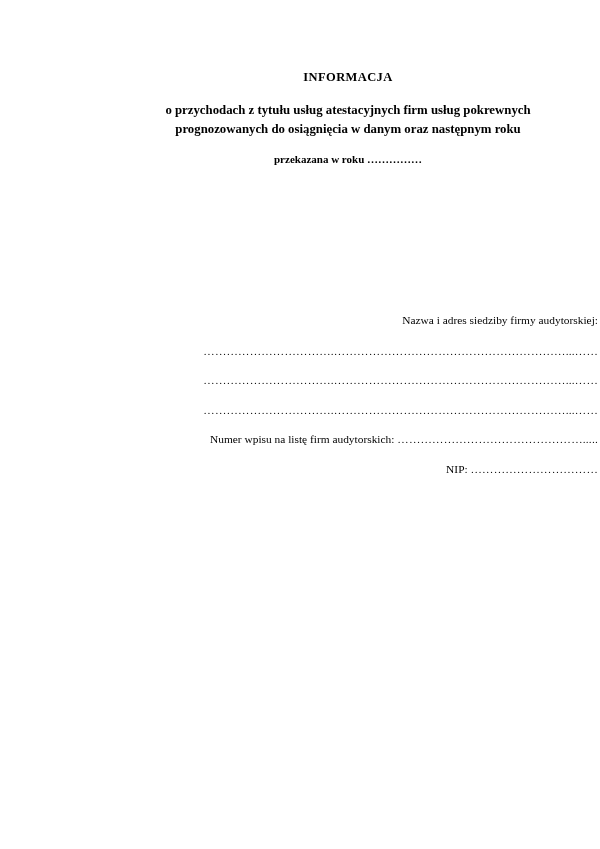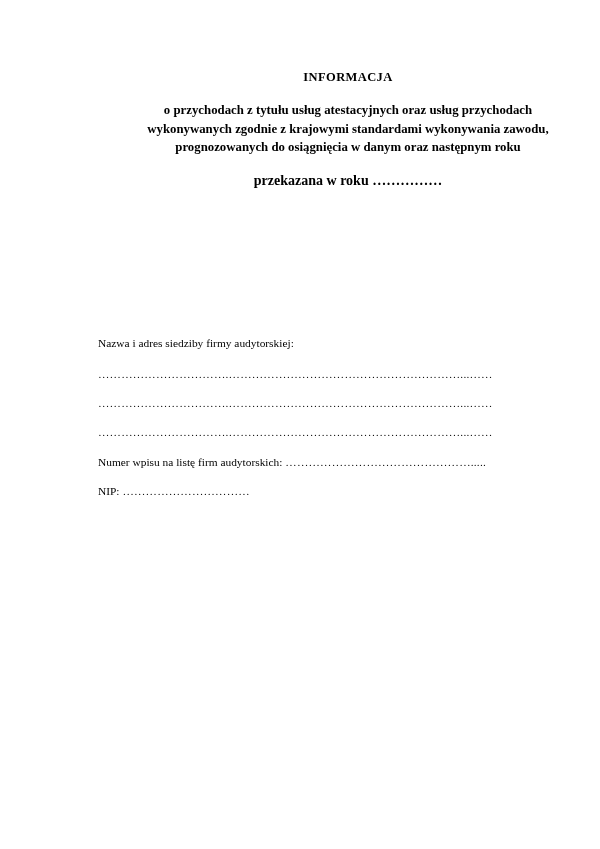--- a/index.html
+++ b/index.html
@@ -44,34 +44,35 @@
   }
   .doc-subtitle {
     margin-top: 16px;
     font-size: 12.8px;
     font-weight: bold;
     line-height: 1.45;
     padding: 0 8px;
   }
   .doc-handover {
     margin-top: 14px;
-    font-size: 14px;
+    font-size: 11px;
     font-weight: bold;
     line-height: 1.4;
   }
 
   
   .fields-block {
     margin-top: 148px;
     font-size: 11.4px;
     line-height: 1.0;
   }
   .field-row {
     margin-bottom: 18px;
     white-space: nowrap;
+    text-align: right;
   }
   .field-row.first {
     margin-bottom: 19px;
   }
   .dots {
     letter-spacing: 0.2px;
   }
   .label {
     white-space: pre;
   }
@@ -79,22 +80,21 @@
 </head>
 <body>
 
 <div class="page">
   <div class="doc-body">
 
     <div class="title-block">
       <div class="doc-title">INFORMACJA</div>
 
       <div class="doc-subtitle">
-        <div>o przychodach z tytułu usług atestacyjnych oraz usług przychodach</div>
-        <div>wykonywanych zgodnie z krajowymi standardami wykonywania zawodu,</div>
+        <div>o przychodach z tytułu usług atestacyjnych firm usług pokrewnych</div>
         <div>prognozowanych do osiągnięcia w danym oraz następnym roku</div>
       </div>
 
       <div class="doc-handover">przekazana w roku ……………</div>
     </div>
 
     <div class="fields-block">
 
       <div class="field-row first">
         <span class="label">Nazwa i adres siedziby firmy audytorskiej:</span>

